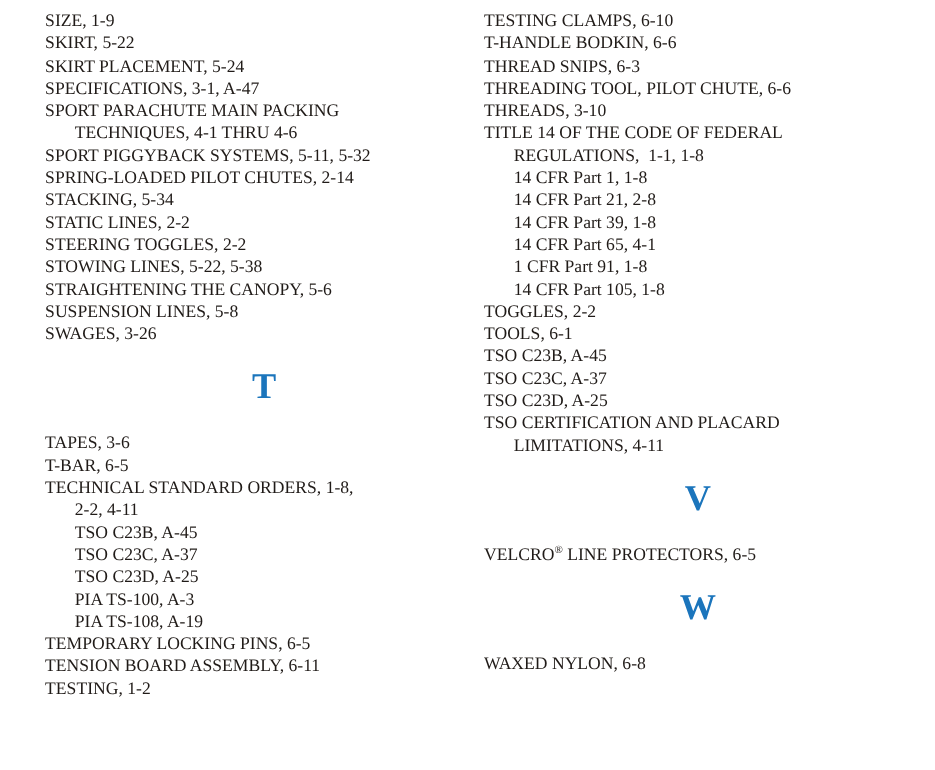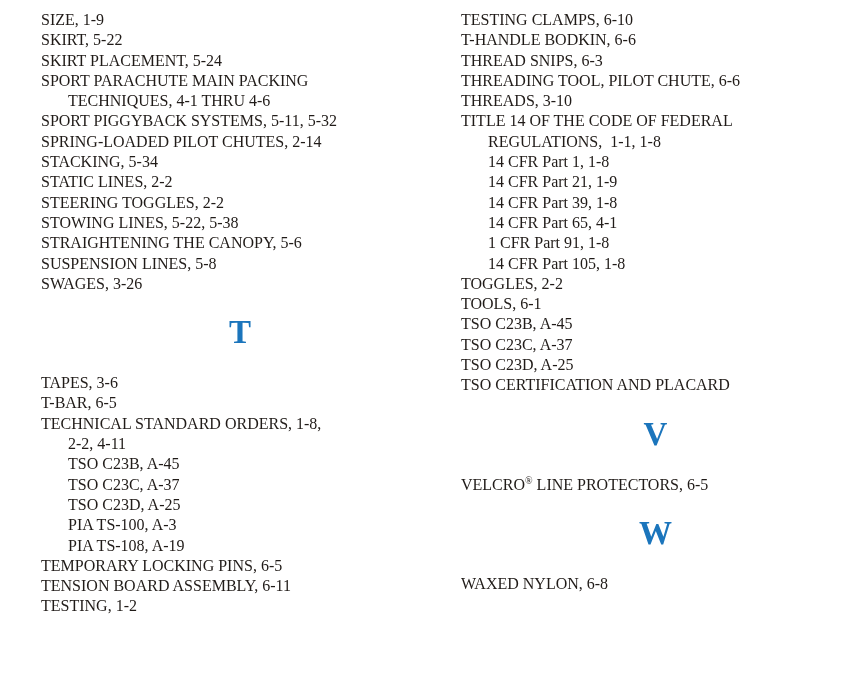--- a/index.html
+++ b/index.html
@@ -19,21 +19,21 @@
   }
   .column {
     position: absolute;
     top: 10px;
   }
   .column-left {
     left: 41px;
     width: 398px;
   }
   .column-right {
-    left: 461px;
+    left: 440px;
     width: 389px;
   }
   .entry-line {
     font-size: 16px;
     line-height: 20.3px;
     white-space: pre-wrap;
   }
   .entry-line.indent {
     padding-left: 27px;
   }
@@ -50,20 +50,21 @@
   }
 </style>
 </head>
 <body>
 
 <div class="page">
   <div class="column column-left">
       <div class="entry-line">SIZE, 1-9</div>
       <div class="entry-line">SKIRT, 5-22</div>
       <div class="entry-line">SKIRT PLACEMENT, 5-24</div>
+      <div class="entry-line">SPECIFICATIONS, 3-1, A-47</div>
       <div class="entry-line">SPORT PARACHUTE MAIN PACKING</div>
       <div class="entry-line indent">TECHNIQUES, 4-1 THRU 4-6</div>
       <div class="entry-line">SPORT PIGGYBACK SYSTEMS, 5-11, 5-32</div>
       <div class="entry-line">SPRING-LOADED PILOT CHUTES, 2-14</div>
       <div class="entry-line">STACKING, 5-34</div>
       <div class="entry-line">STATIC LINES, 2-2</div>
       <div class="entry-line">STEERING TOGGLES, 2-2</div>
       <div class="entry-line">STOWING LINES, 5-22, 5-38</div>
       <div class="entry-line">STRAIGHTENING THE CANOPY, 5-6</div>
       <div class="entry-line">SUSPENSION LINES, 5-8</div>
@@ -84,29 +85,30 @@
     </div>
   <div class="column column-right">
       <div class="entry-line">TESTING CLAMPS, 6-10</div>
       <div class="entry-line">T-HANDLE BODKIN, 6-6</div>
       <div class="entry-line">THREAD SNIPS, 6-3</div>
       <div class="entry-line">THREADING TOOL, PILOT CHUTE, 6-6</div>
       <div class="entry-line">THREADS, 3-10</div>
       <div class="entry-line">TITLE 14 OF THE CODE OF FEDERAL</div>
       <div class="entry-line indent">REGULATIONS,  1-1, 1-8</div>
       <div class="entry-line indent">14 CFR Part 1, 1-8</div>
-      <div class="entry-line indent">14 CFR Part 21, 1-9</div>
+      <div class="entry-line indent">14 CFR Part 21, 2-8</div>
       <div class="entry-line indent">14 CFR Part 39, 1-8</div>
       <div class="entry-line indent">14 CFR Part 65, 4-1</div>
       <div class="entry-line indent">1 CFR Part 91, 1-8</div>
       <div class="entry-line indent">14 CFR Part 105, 1-8</div>
       <div class="entry-line">TOGGLES, 2-2</div>
       <div class="entry-line">TOOLS, 6-1</div>
       <div class="entry-line">TSO C23B, A-45</div>
       <div class="entry-line">TSO C23C, A-37</div>
       <div class="entry-line">TSO C23D, A-25</div>
       <div class="entry-line">TSO CERTIFICATION AND PLACARD</div>
+      <div class="entry-line indent">LIMITATIONS, 4-11</div>
       <div class="letter" style="color: rgb(27, 117, 188);">V</div>
       <div class="entry-line">VELCRO<sup>®</sup> LINE PROTECTORS, 6-5</div>
       <div class="letter" style="color: rgb(27, 117, 188);">W</div>
       <div class="entry-line">WAXED NYLON, 6-8</div>
     </div>
 </div>
 
 </body></html>

